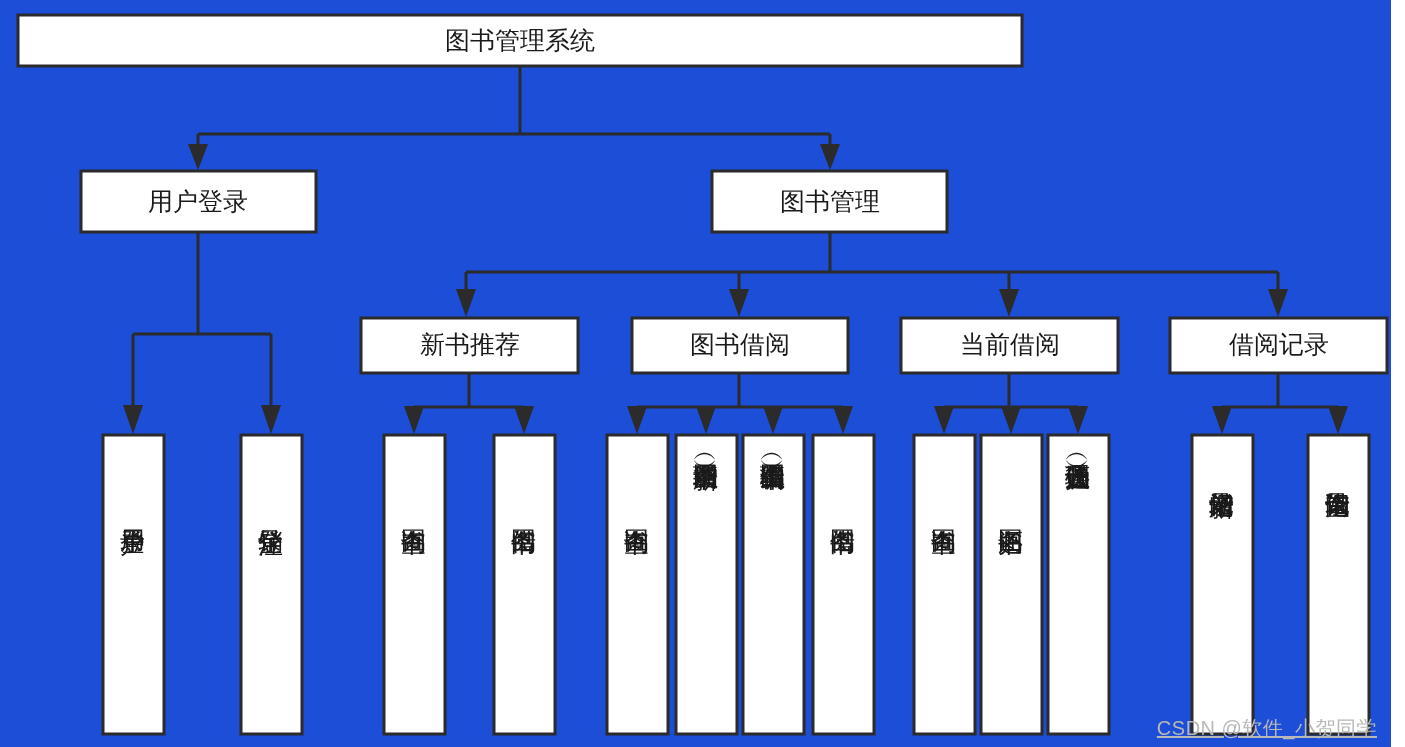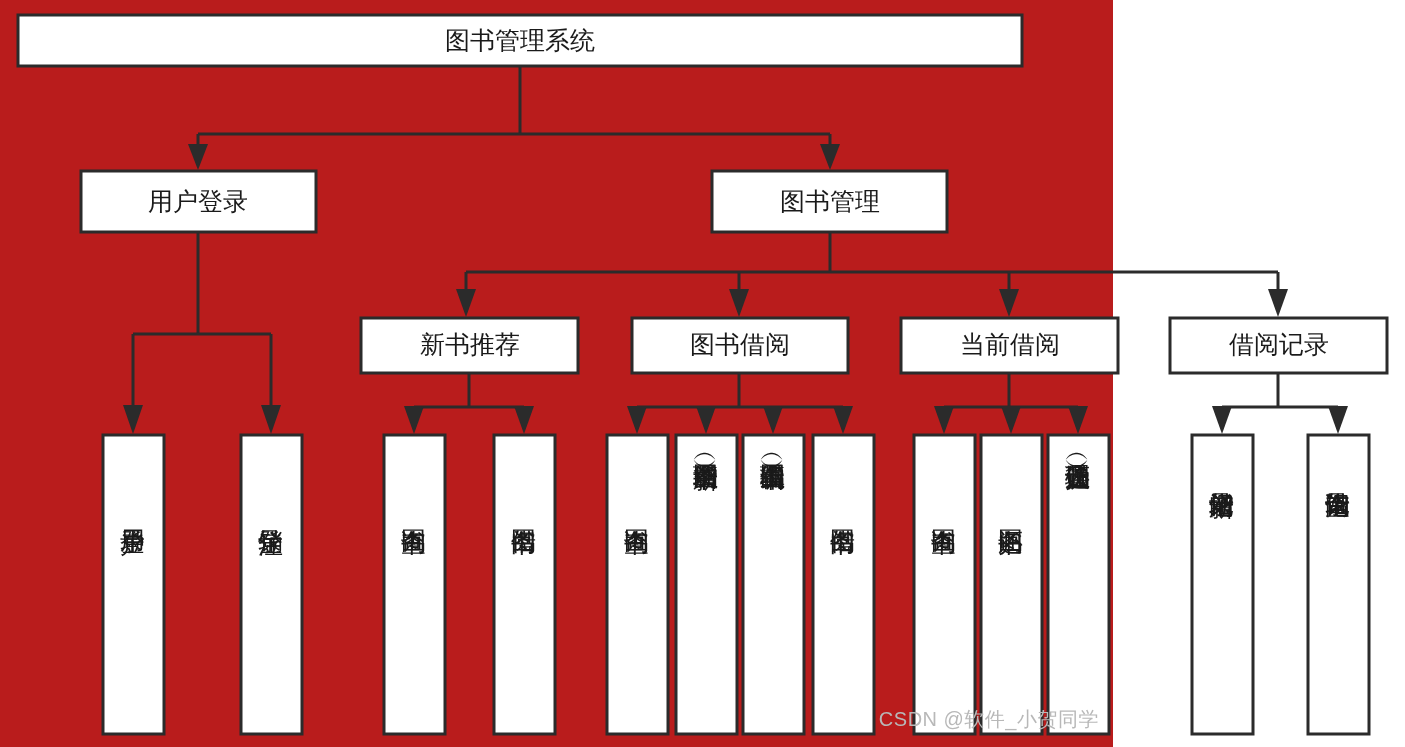--- a/index.html
+++ b/index.html
@@ -8,23 +8,23 @@
     background: #ffffff;
   }
   body {
     width: 1405px;
     height: 747px;
     font-family: "Liberation Sans", "DejaVu Sans", sans-serif;
     overflow: hidden;
   }
   #diagram-root {
     position: relative;
-    width: 1113px;
+    width: 1391px;
     height: 747px;
-    background: #b91c1c;
+    background: #1d4ed8;
   }
   svg.diagram-svg {
     position: absolute;
     left: 0;
     top: 0;
     width: 1405px;
     height: 747px;
   }
   .node-box {
     fill: #ffffff;
@@ -51,27 +51,28 @@
     font-family: "Liberation Sans", "DejaVu Sans", sans-serif;
     font-size: 25px;
     fill: #1a1a1a;
     writing-mode: vertical-rl;
     text-orientation: upright;
     text-anchor: middle;
   }
   .watermark {
     position: absolute;
     right: 14px;
-    bottom: 14px;
+    bottom: 5px;
     font-family: "Liberation Sans", "DejaVu Sans", sans-serif;
     font-size: 20px;
     color: #b8b8b8;
     letter-spacing: 0.5px;
     white-space: nowrap;
     pointer-events: none;
+    text-decoration: underline;
   }
 </style>
 </head>
 <body>
 
 <div id="diagram-root">
 
   <svg class="diagram-svg" viewBox="0 0 1405 747" xmlns="http://www.w3.org/2000/svg">
 
     <g>

